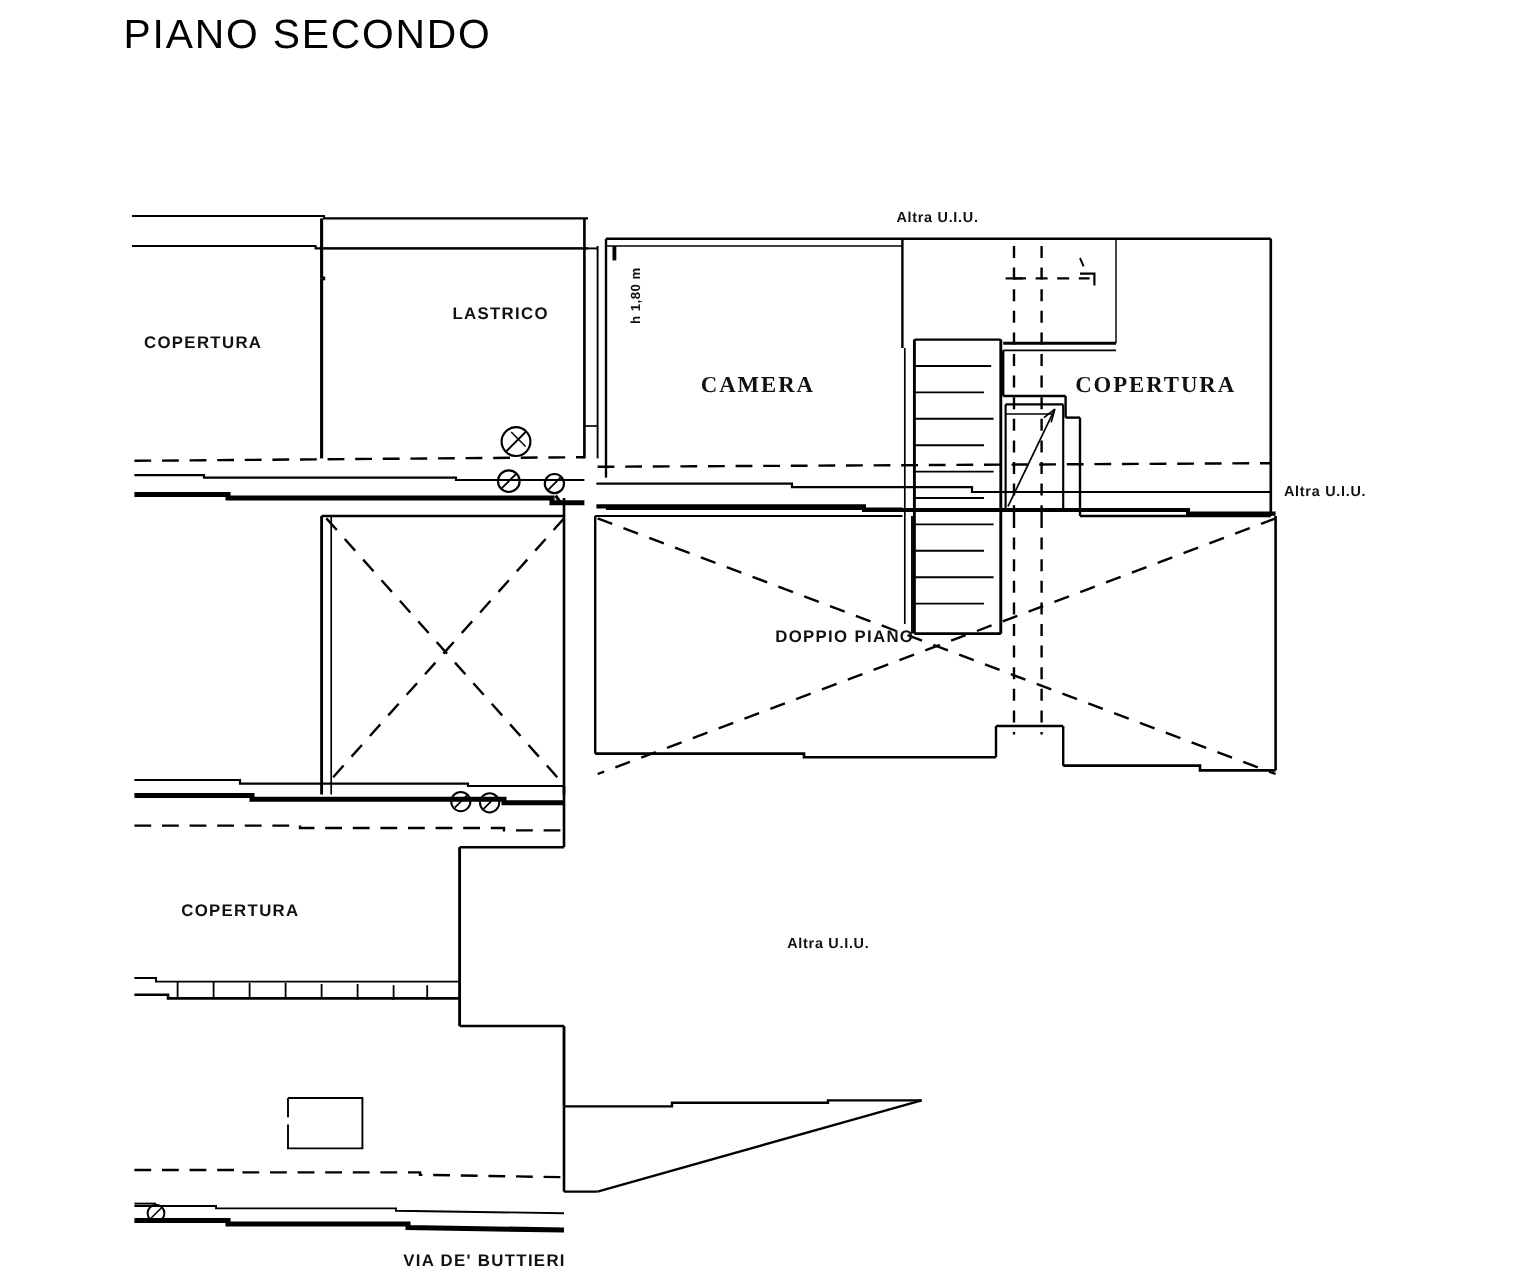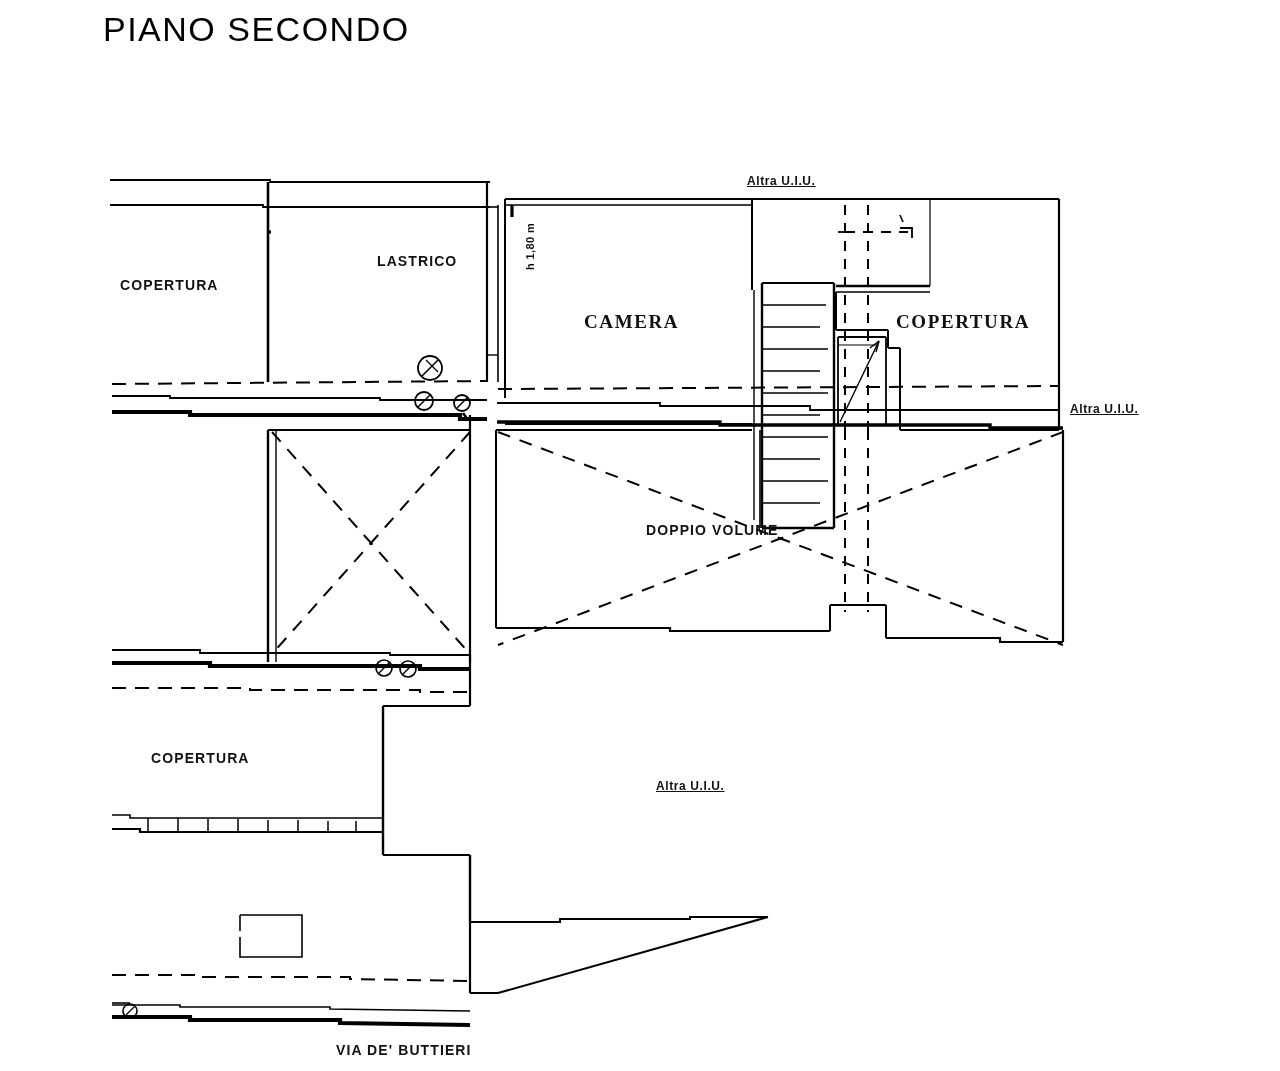--- a/index.html
+++ b/index.html
@@ -34,21 +34,21 @@
   .room-label {
     position: absolute;
     font-family: "Liberation Sans", sans-serif;
     font-weight: 700;
     color: #111111;
     white-space: nowrap;
     letter-spacing: 1.2px;
   }
   .lbl-big { font-size: 19px; letter-spacing: 1.6px; font-family: Liberation Serif, serif; }
   .lbl-med { font-size: 14px; letter-spacing: 1.1px; }
-  .lbl-small { font-size: 12px; letter-spacing: 0.6px; font-weight: 700; text-decoration: underline; }
+  .lbl-small { font-size: 12px; letter-spacing: 0.6px; font-weight: 700; }
   .lbl-vert {
     font-size: 11px;
     letter-spacing: 0.4px;
     transform: rotate(-90deg);
     transform-origin: left top;
   }
   svg.plan-svg {
     position: absolute;
     left: 0; top: 0;
     width: 1280px;
@@ -294,21 +294,21 @@
   </svg>
 
   <div class="room-label lbl-med" style="left:120px; top:277px;">COPERTURA</div>
 
   <div class="room-label lbl-med" style="left:341px; top:253px;padding-left:36px;">LASTRICO</div>
 
   <div class="room-label lbl-big" style="left:584px; top:311px;">CAMERA</div>
 
   <div class="room-label lbl-big" style="left:896px; top:311px;">COPERTURA</div>
 
-  <div class="room-label lbl-med" style="left:646px; top:522px;">DOPPIO VOLUME</div>
+  <div class="room-label lbl-med" style="left:646px; top:522px;">DOPPIO PIANO</div>
 
   <div class="room-label lbl-med" style="left:151px; top:750px;">COPERTURA</div>
 
   <div class="room-label lbl-small" style="left:747px; top:174px;">Altra U.I.U.</div>
 
   <div class="room-label lbl-small" style="left:1070px; top:402px;">Altra U.I.U.</div>
 
   <div class="room-label lbl-small" style="left:656px; top:779px;">Altra U.I.U.</div>
 
   <div class="room-label lbl-vert" style="left:524px; top:270px;">h 1,80 m</div>

